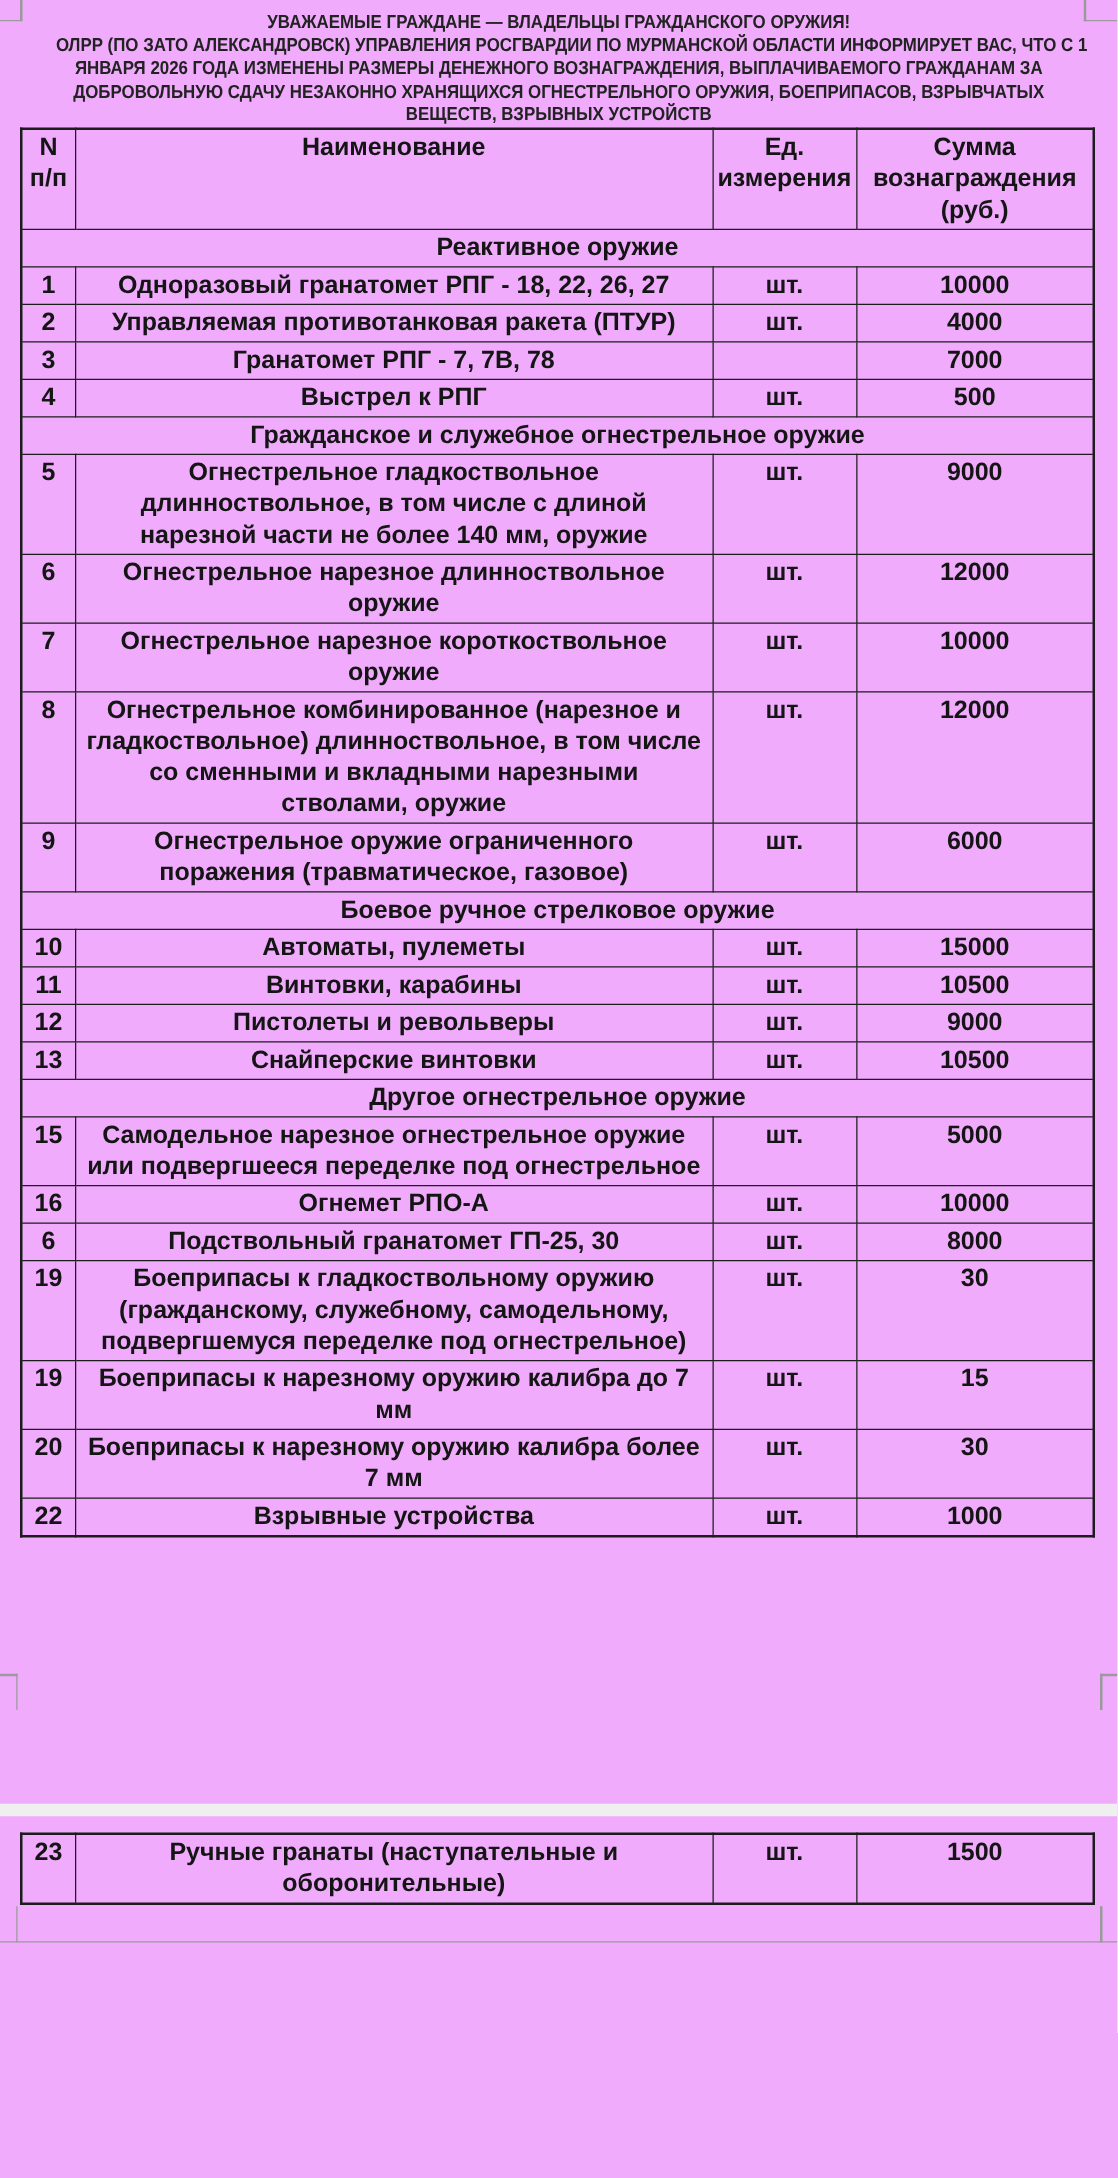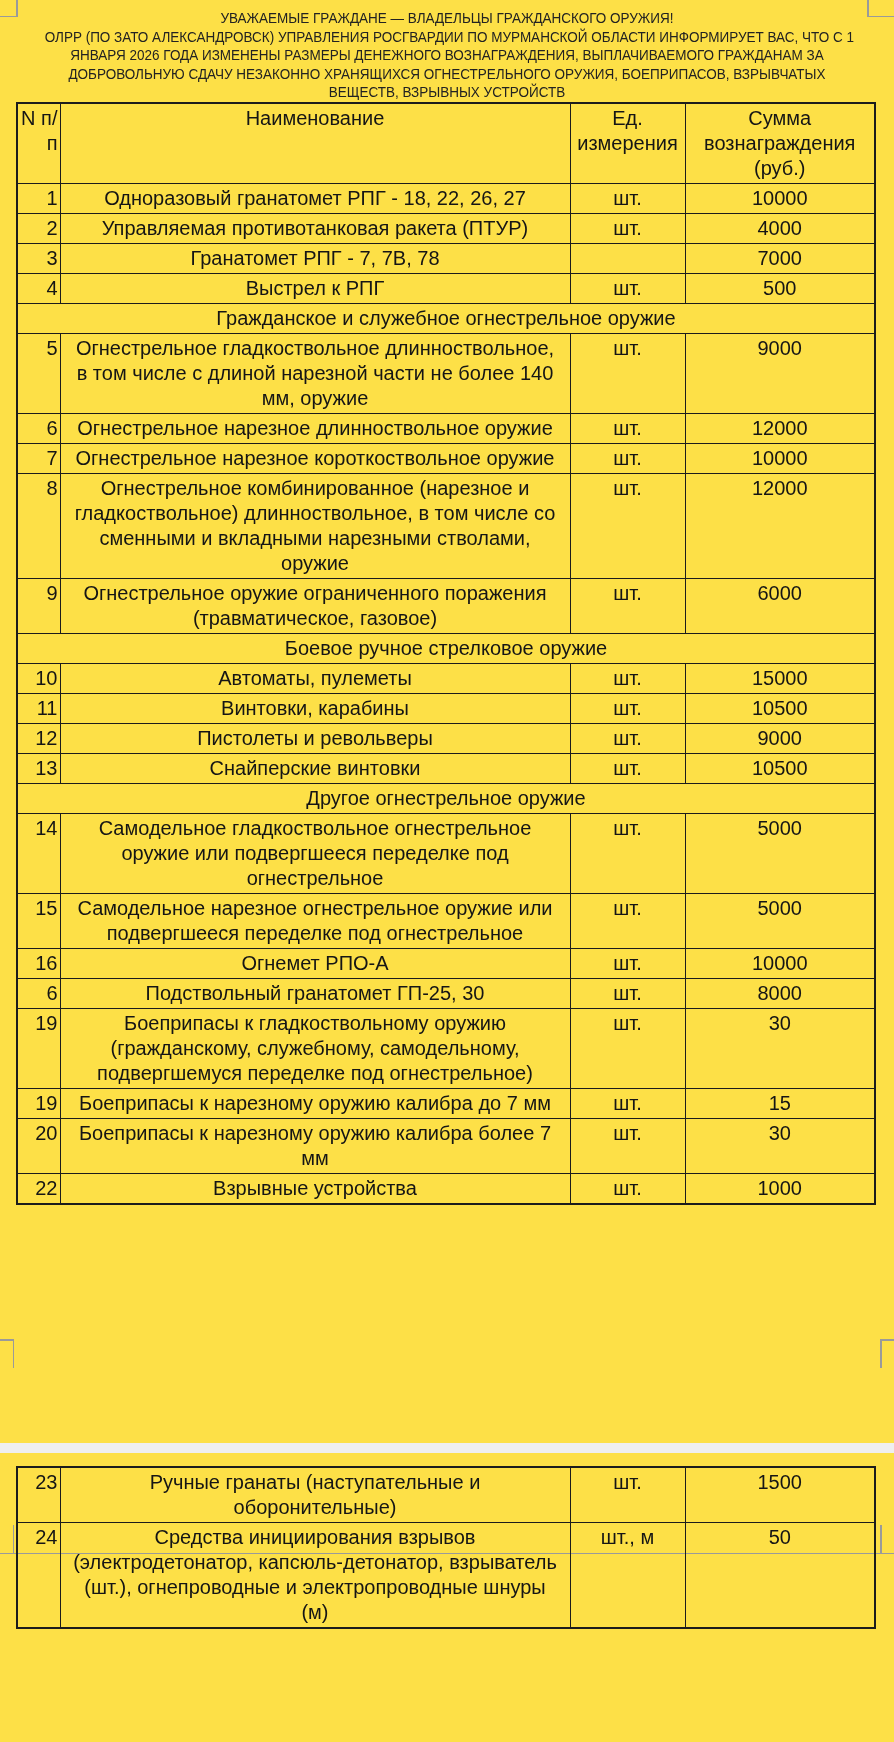--- a/index.html
+++ b/index.html
@@ -1,39 +1,39 @@
 <!DOCTYPE html>
 <html lang="ru"><head>
 <meta charset="utf-8">
 <style>
   html,body{margin:0;padding:0;background:#fff;}
   .canvas{
-    position:relative;width:894px;height:1742px;background:#fde047;
-    font-family:"Liberation Sans",sans-serif;color:#151515;overflow:hidden;
+    position:relative;width:894px;height:1742px;background:#f0abfc;
+    font-family:"Liberation Sans",sans-serif;color:#151515;overflow:hidden;font-weight:bold;
   }
   
   .announcement{
     position:absolute;top:9px;left:0;width:894px;text-align:center;
     font-size:15px;line-height:18.5px;color:#222;
   }
   .announcement .line{
     display:block;white-space:nowrap;transform:scaleX(0.9);transform-origin:50% 50%;
   }
   
   .rtable{
     position:absolute;left:16px;width:858px;border-collapse:collapse;table-layout:fixed;
     font-size:20px;line-height:25px;color:#151515;border:2px solid #1c1c1c;
   }
   .rtable.p1{top:102px;}
   .rtable.p2{top:1466px;}
   .rtable td{
     border:1.5px solid #1c1c1c;padding:2px 3px;vertical-align:top;
     text-align:center;overflow:hidden;
   }
-  .rtable td.c-num{text-align:right;padding:2px 2px;}
+  .rtable td.c-num{text-align:center;padding:2px 2px;}
   .rtable td.c-name{padding:2px 8px;}
   .rtable td.c-section{text-align:center;padding:2px 4px;}
   
   .mark{position:absolute;background:#9a9a9a;}
   .band{position:absolute;top:1443px;left:0;width:894px;height:10px;background:#efefef;}
 </style>
 </head>
 <body>
 
 <div class="canvas">
@@ -59,20 +59,23 @@
         <col style="width:190px">
       </colgroup>
     <tbody>
       <tr>
         <td class="c-num">N п/п</td>
         <td class="c-name">Наименование</td>
         <td>Ед. измерения</td>
         <td>Сумма вознаграждения (руб.)</td>
       </tr>
       <tr>
+          <td class="c-section" colspan="4">Реактивное оружие</td>
+        </tr>
+      <tr>
         <td class="c-num">1</td>
         <td class="c-name">Одноразовый гранатомет РПГ - 18, 22, 26, 27</td>
         <td>шт.</td>
         <td>10000</td>
       </tr>
       <tr>
         <td class="c-num">2</td>
         <td class="c-name">Управляемая противотанковая ракета (ПТУР)</td>
         <td>шт.</td>
         <td>4000</td>
@@ -145,26 +148,20 @@
       </tr>
       <tr>
         <td class="c-num">13</td>
         <td class="c-name">Снайперские винтовки</td>
         <td>шт.</td>
         <td>10500</td>
       </tr>
       <tr>
           <td class="c-section" colspan="4">Другое огнестрельное оружие</td>
         </tr>
-      <tr>
-        <td class="c-num">14</td>
-        <td class="c-name">Самодельное гладкоствольное огнестрельное оружие или подвергшееся переделке под огнестрельное</td>
-        <td>шт.</td>
-        <td>5000</td>
-      </tr>
       <tr>
         <td class="c-num">15</td>
         <td class="c-name">Самодельное нарезное огнестрельное оружие или подвергшееся переделке под огнестрельное</td>
         <td>шт.</td>
         <td>5000</td>
       </tr>
       <tr>
         <td class="c-num">16</td>
         <td class="c-name">Огнемет РПО-А</td>
         <td>шт.</td>
@@ -221,22 +218,16 @@
         <col style="width:115px">
         <col style="width:190px">
       </colgroup>
     <tbody>
       <tr>
         <td class="c-num">23</td>
         <td class="c-name">Ручные гранаты (наступательные и оборонительные)</td>
         <td>шт.</td>
         <td>1500</td>
       </tr>
-      <tr>
-        <td class="c-num">24</td>
-        <td class="c-name">Средства инициирования взрывов (электродетонатор, капсюль-детонатор, взрыватель (шт.), огнепроводные и электропроводные шнуры (м)</td>
-        <td>шт., м</td>
-        <td>50</td>
-      </tr>
     </tbody>
   </table>
 
 </div>
 
 </body></html>

